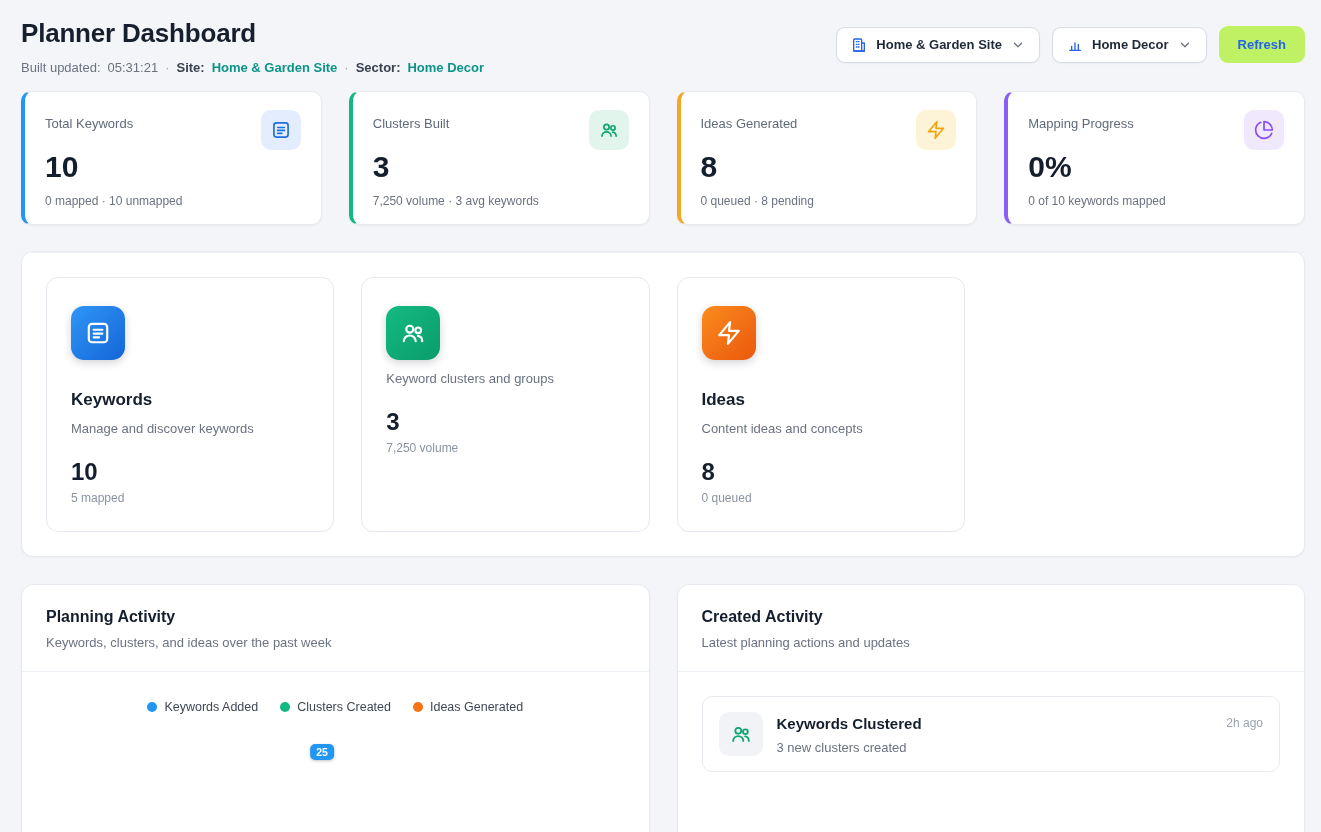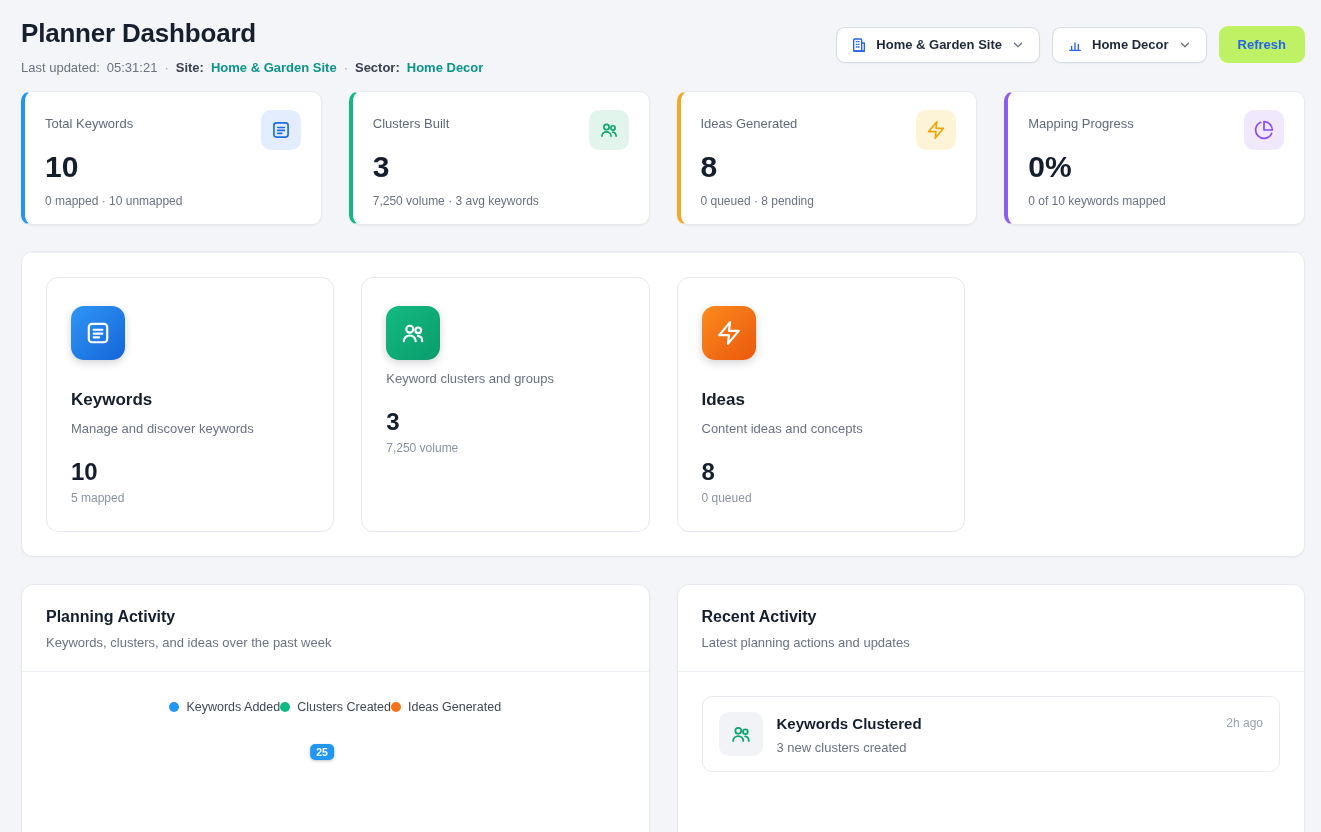--- a/index.html
+++ b/index.html
@@ -79,21 +79,21 @@
   .m-purple { background:linear-gradient(135deg,#7c3aed,#5a2bd0); }
   .module-title { margin-top:30px; font-size:17px; font-weight:800; color:#141e2c; }
   .module-desc { margin-top:11px; font-size:13px; color:#6b7280; }
   .module-value { margin-top:22px; font-size:24px; font-weight:800; color:#141e2c; }
   .module-detail { margin-top:5px; font-size:12px; color:#8a93a1; }
 
   
   .bottom-grid { display:grid; grid-template-columns:1fr 1fr; gap:27px; margin-top:27px; }
   .bottom-grid .panel { margin-top:0; height:430px; }
 
-  .legend { display:flex; justify-content:center; align-items:center; padding-top:28px; }
+  .legend { display:flex; justify-content:center; align-items:center; gap:22px; padding-top:28px; }
   .legend-item { display:flex; align-items:center; gap:7px; font-size:12.5px; color:#3f4754; }
   .dot { width:10px; height:10px; border-radius:50%; }
   .dot-blue { background:#2196f3; } .dot-green { background:#10b981; } .dot-orange { background:#f97316; }
 
   .chart-wrap { position:relative; height:160px; margin-top:18px; }
   .pt-badge {
     position:absolute; transform:translateX(-50%);
     background:#2196f3; color:#fff; font-size:10.5px; font-weight:700;
     padding:2px 6px; border-radius:5px; box-shadow:0 1px 3px rgba(16,24,40,.25);
   }
@@ -113,21 +113,21 @@
 </style>
 </head>
 <body>
 
 <div class="page">
 
   <div class="header">
     <div>
       <div class="page-title">Planner Dashboard</div>
       <div class="subtitle">
-        <span>Last updated:</span>
+        <span>Built updated:</span>
         <span>05:31:21</span>
         <span class="sep">·</span>
         <span class="lbl">Site:</span>
         <span class="teal-link">Home &amp; Garden Site</span>
         <span class="sep">·</span>
         <span class="lbl">Sector:</span>
         <span class="teal-link">Home Decor</span>
       </div>
     </div>
     <div class="controls">
@@ -285,21 +285,21 @@
       </div>
       <div class="chart-wrap">
 
         <span class="pt-badge badge-a">25</span>
 
       </div>
     </div>
 
     <div class="panel">
       <div class="panel-header">
-        <div class="panel-title">Recent Activity</div>
+        <div class="panel-title">Created Activity</div>
         <div class="panel-sub">Latest planning actions and updates</div>
       </div>
       <div class="panel-divider"></div>
       <div class="activity-item">
         <span class="activity-icon">
           <svg viewBox="0 0 24 24" width="22" height="22" fill="none" stroke="currentColor" stroke-width="2" stroke-linecap="round" stroke-linejoin="round">
               <circle cx="9" cy="8.5" r="3.2"></circle>
               <path d="M3.5 19.5c0-3 2.5-5.2 5.5-5.2s5.5 2.2 5.5 5.2"></path>
               <circle cx="16.8" cy="9.5" r="2.6"></circle>
               <path d="M16.5 14.6c2.4.3 4 2.2 4 4.9"></path>

